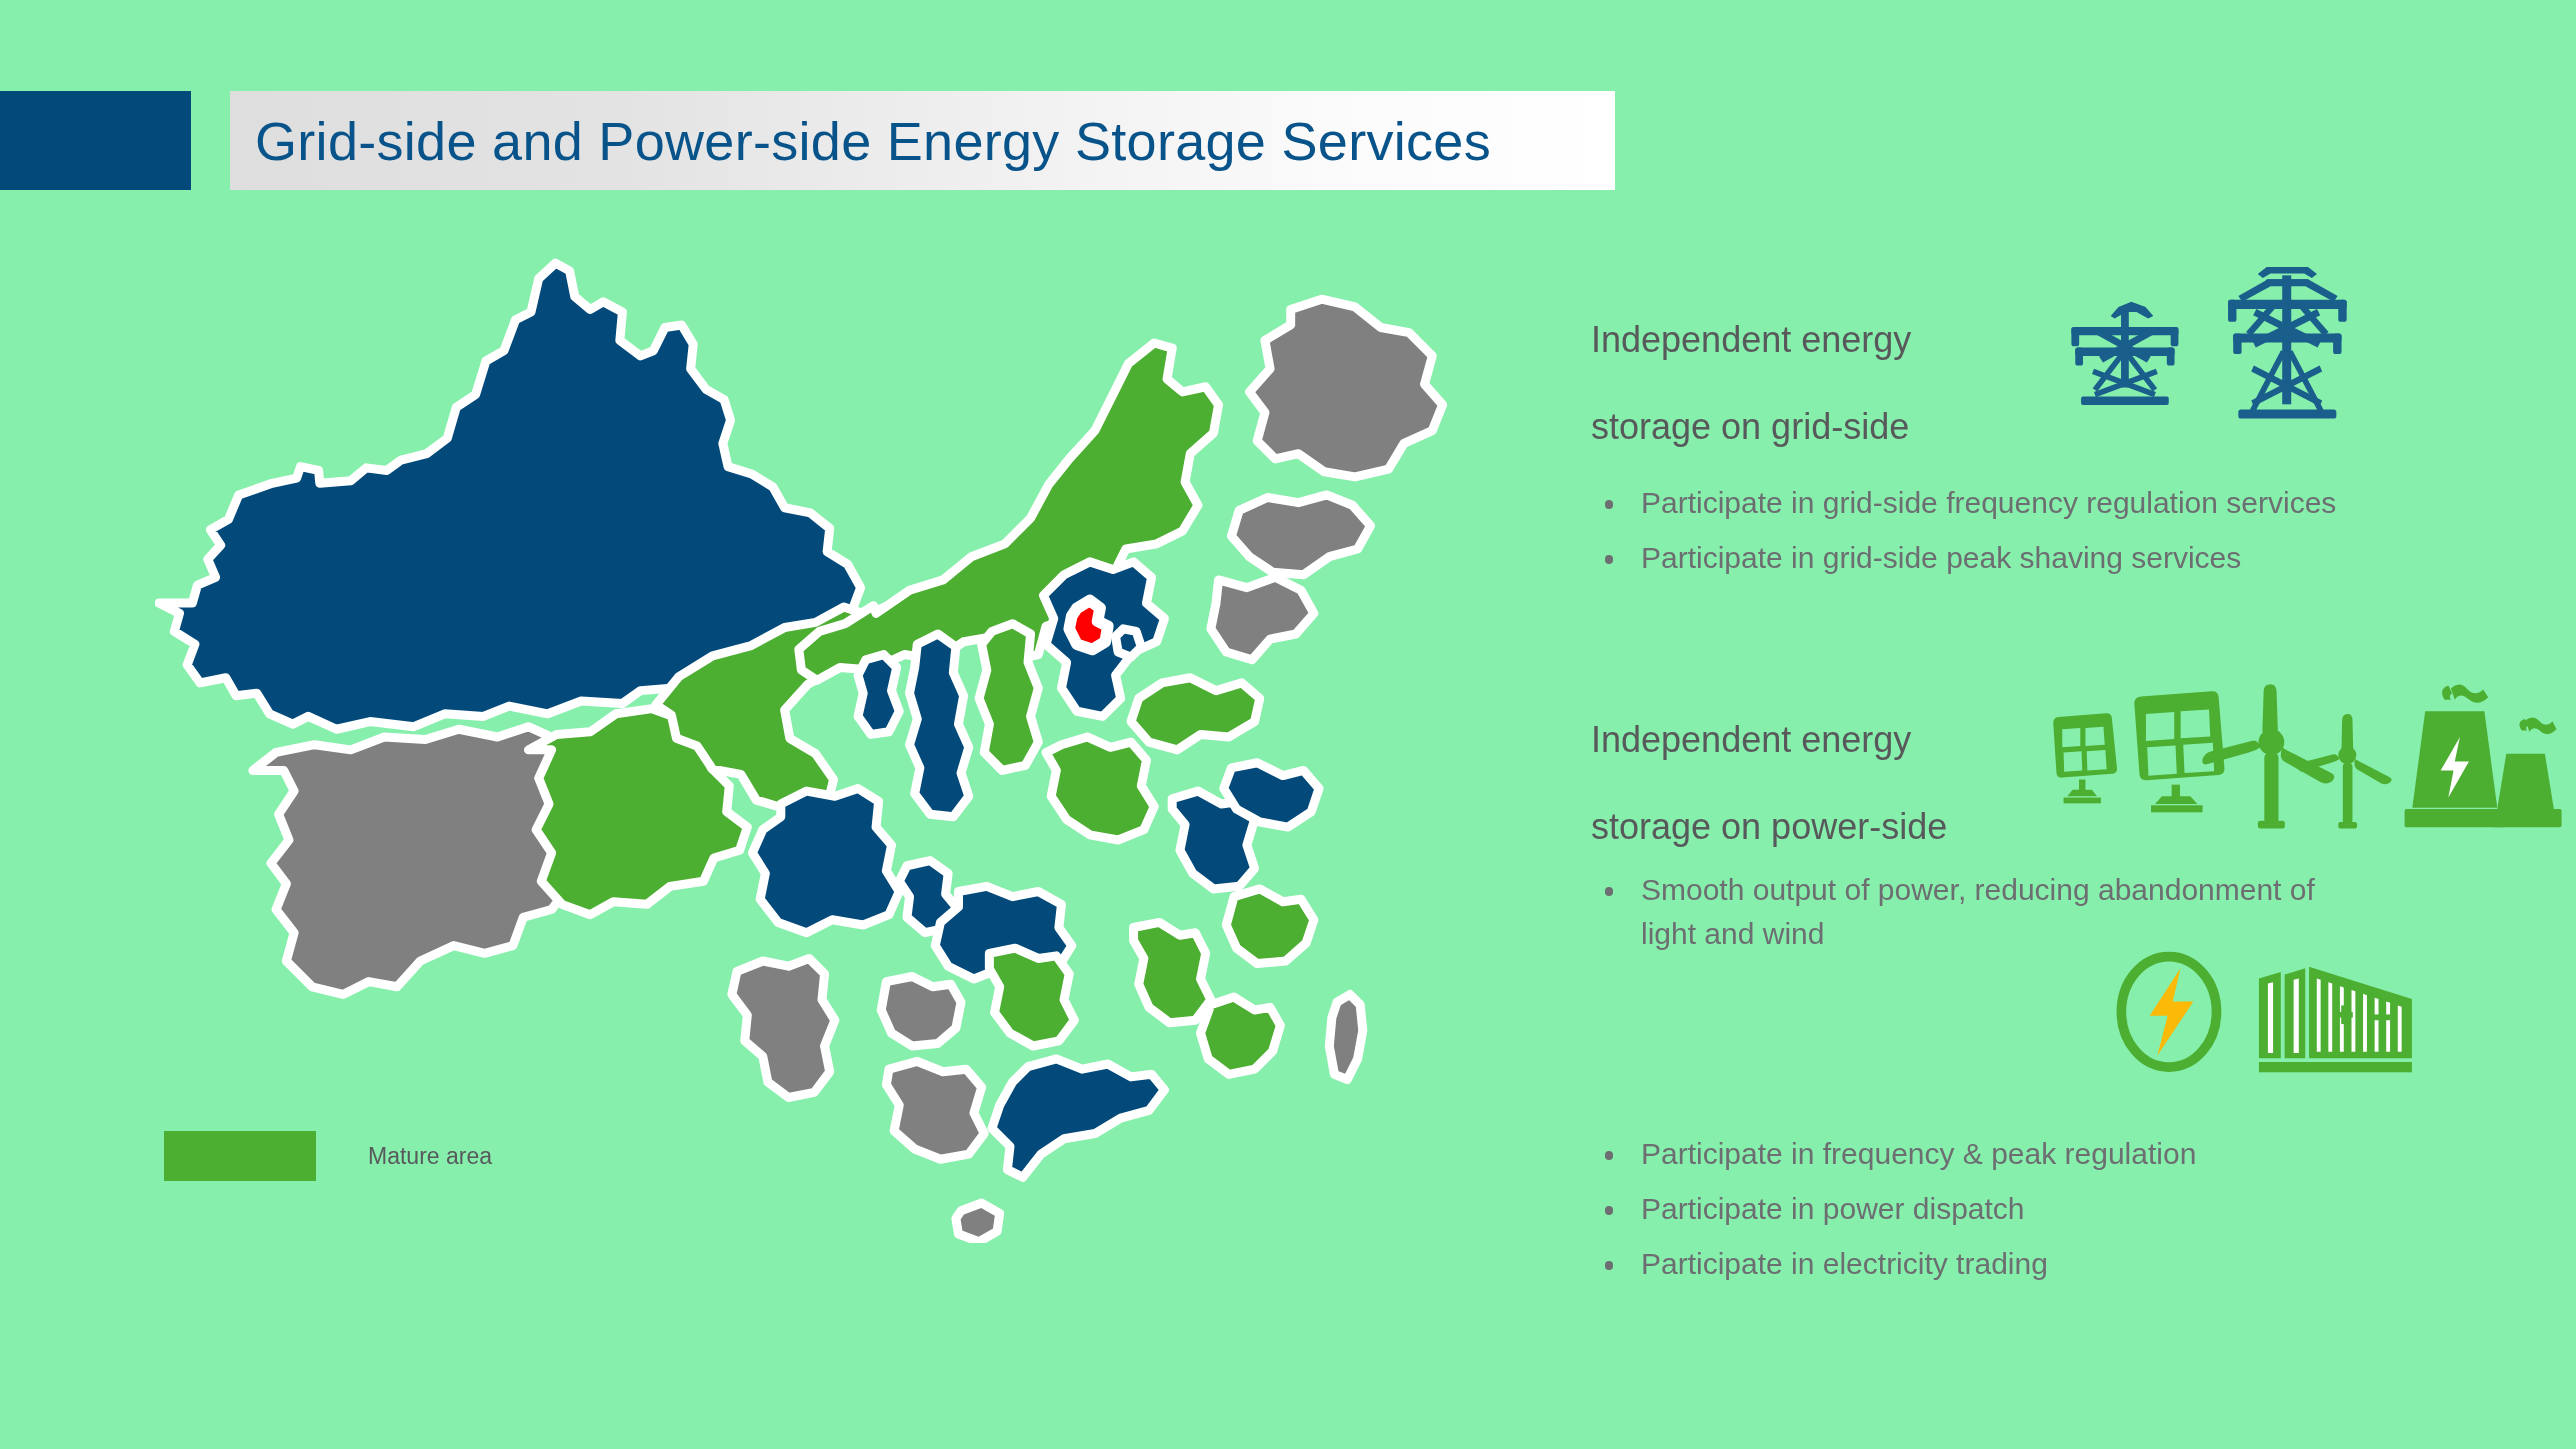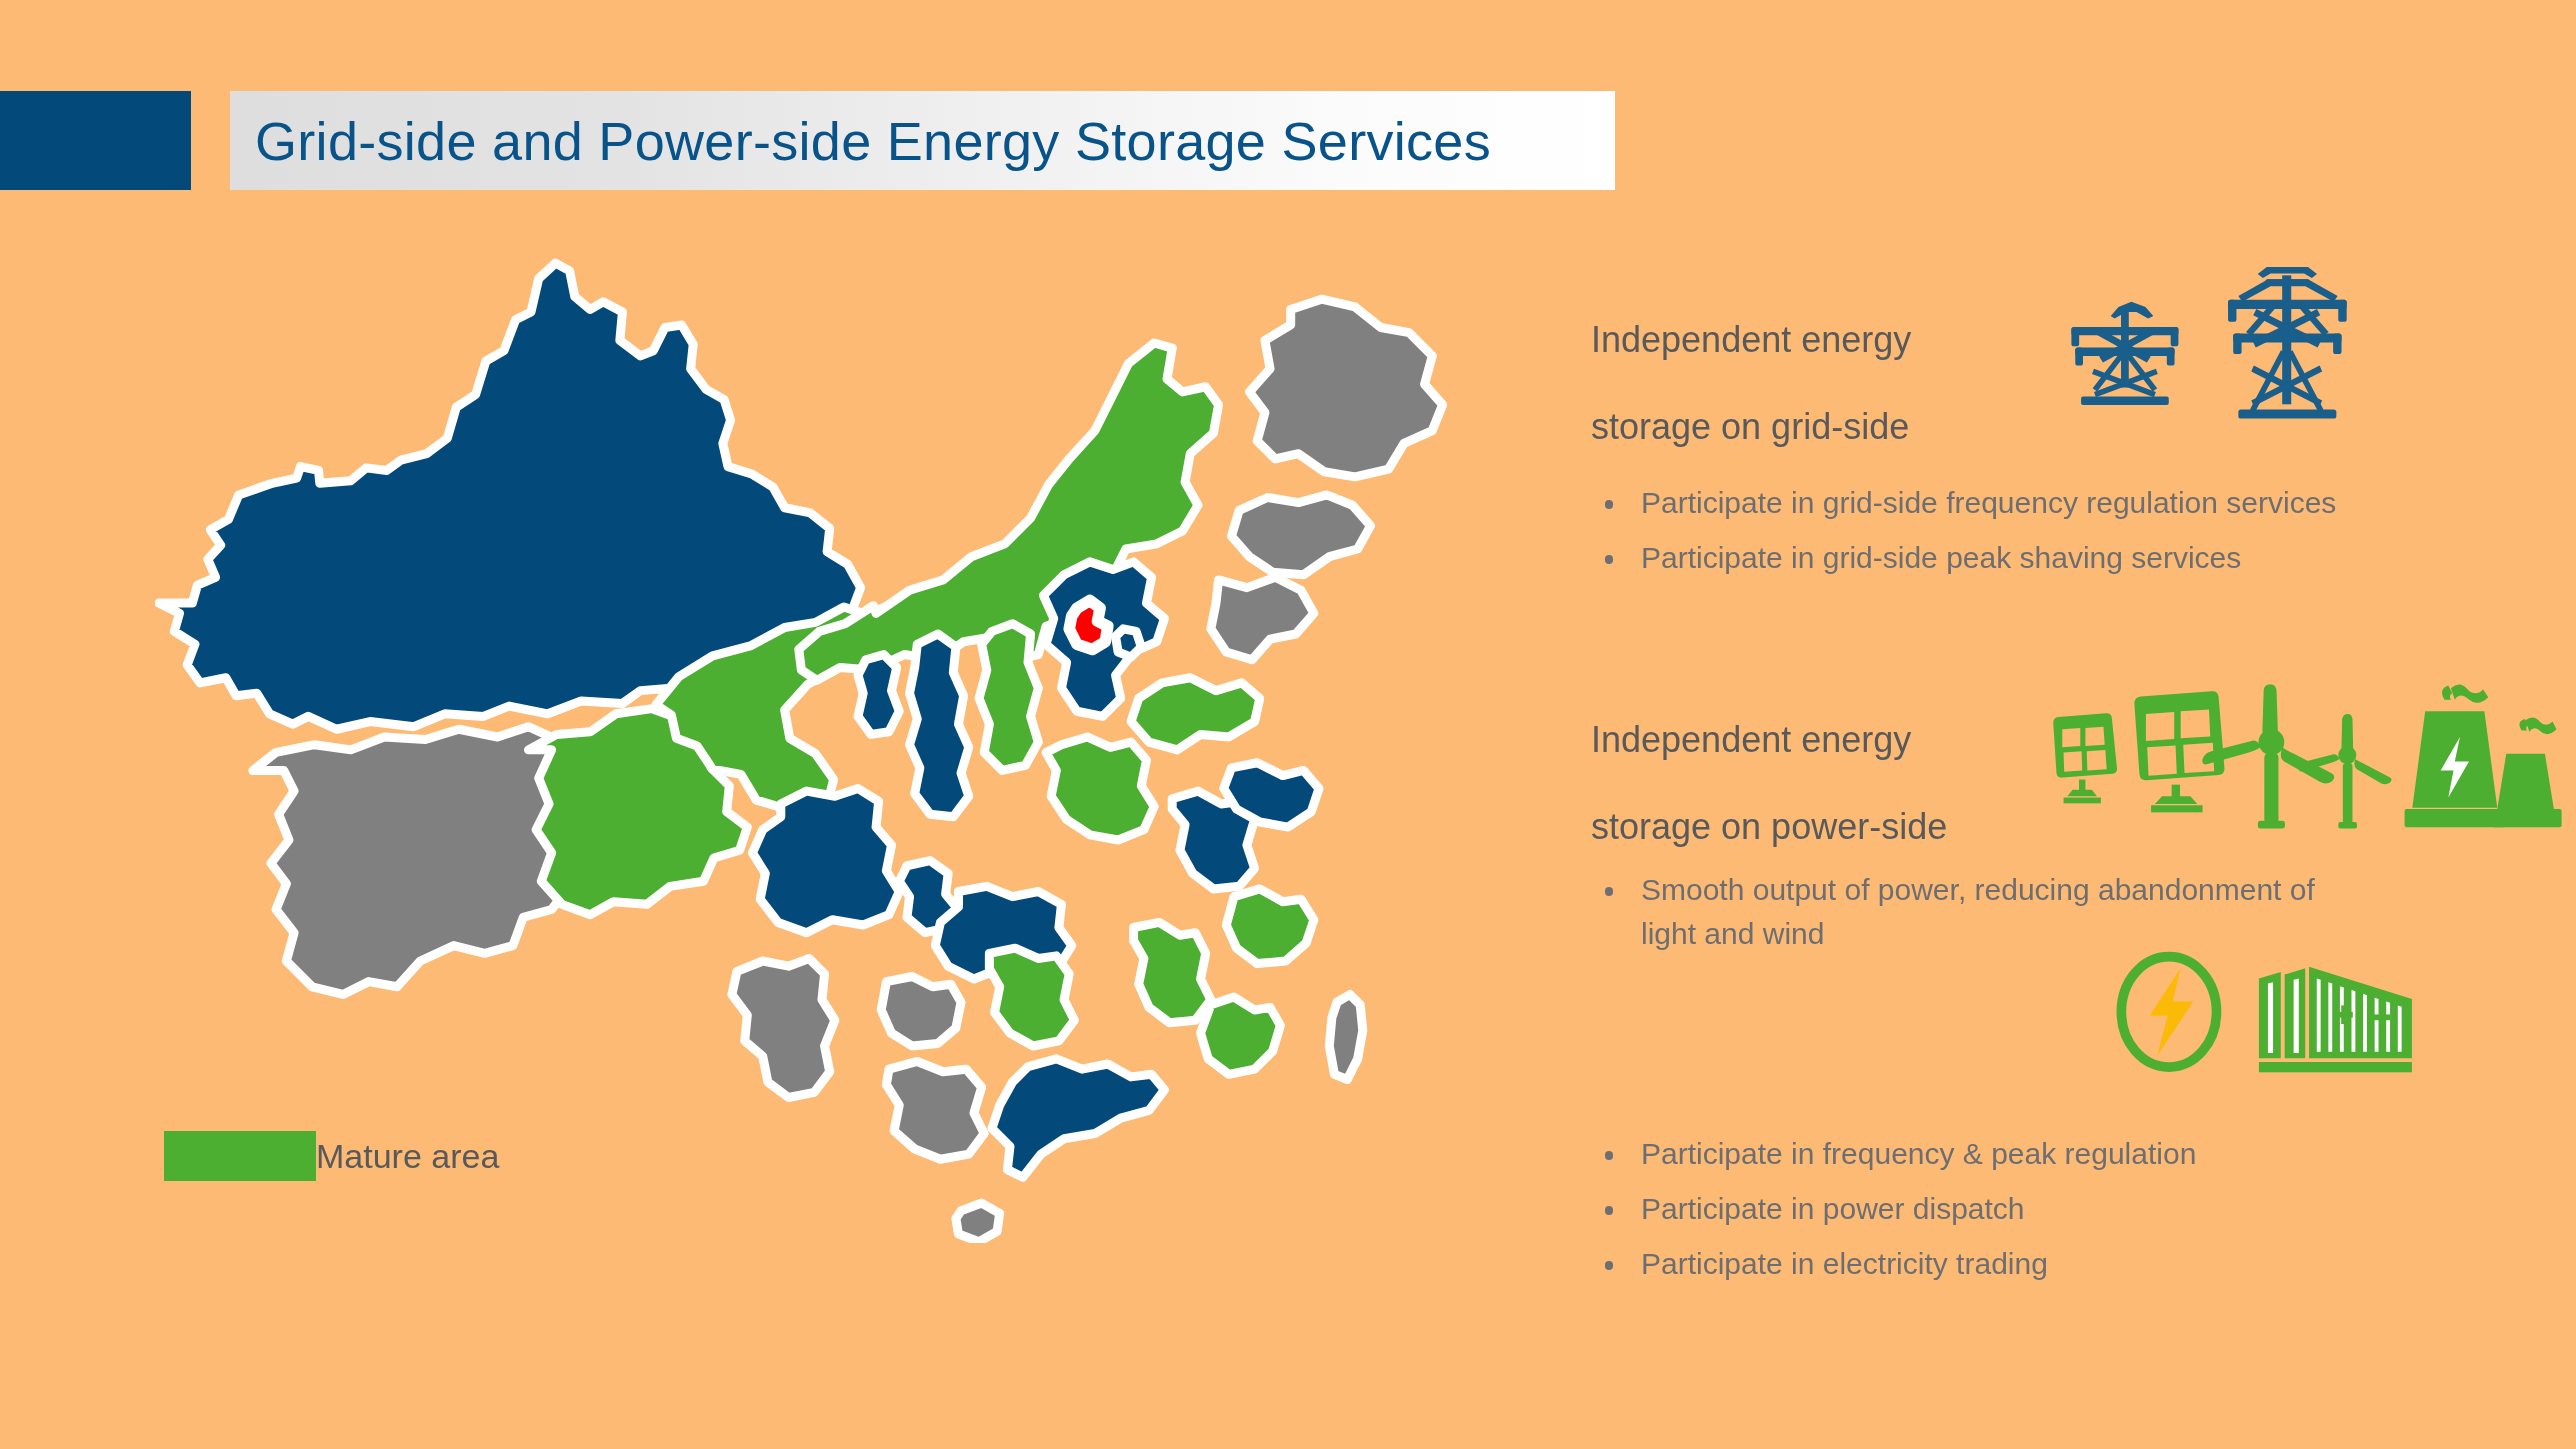--- a/index.html
+++ b/index.html
@@ -2,21 +2,21 @@
 <html style="font-size:10.3px"><head>
 <meta charset="utf-8">
 <style>
   html,body{margin:0;padding:0;background:#fff;}
   body{
     width:2576px;height:1449px;
     font-family:"Liberation Sans", sans-serif;
     position:relative;overflow:hidden;
     -webkit-font-smoothing:antialiased;
   }
-  .slide{position:absolute;left:0;top:0;width:2576px;height:1449px;background:#fdba74;}
+  .slide{position:absolute;left:0;top:0;width:2576px;height:1449px;background:#86efac;}
 
   
   .hdr-block{
     position:absolute;left:0;top:91px;width:191px;height:99px;
     background:#034A7B;
   }
   .hdr-bar{
     position:absolute;left:230px;top:91px;width:1385px;height:99px;
     background:linear-gradient(to right,#dedede 0%,#e3e3e3 28%,#f0f0f0 55%,#fbfbfb 80%,#ffffff 100%);
   }
@@ -30,21 +30,21 @@
   
   .map-wrap{position:absolute;left:155px;top:258px;width:1352px;height:985px;}
   .map-wrap svg{display:block;width:100%;height:100%;}
   .prov{stroke:#ffffff;stroke-width:7;stroke-linejoin:round;}
   .cap{stroke:#ffffff;stroke-width:9;stroke-linejoin:round;}
 
   
   .legend{position:absolute;left:164px;top:1124px;}
   .lg-row{display:flex;align-items:center;height:64px;margin-bottom:41px;}
   .lg-sw{width:152px;height:50px;flex:0 0 auto;}
-  .lg-lbl{font-size:34px;color:#58595B;white-space:nowrap;}
+  .lg-lbl{margin-left:52px;font-size:23px;color:#58595B;white-space:nowrap;}
 
   
   .panel{position:absolute;}
   .blk-title{
     font-size:36px;line-height:87px;color:#58595B;white-space:pre-line;
     font-weight:400;
   }
   .blk-icons{position:absolute;}
   ul.bullets{margin:0;padding:0;list-style:none;}
   ul.bullets li{

